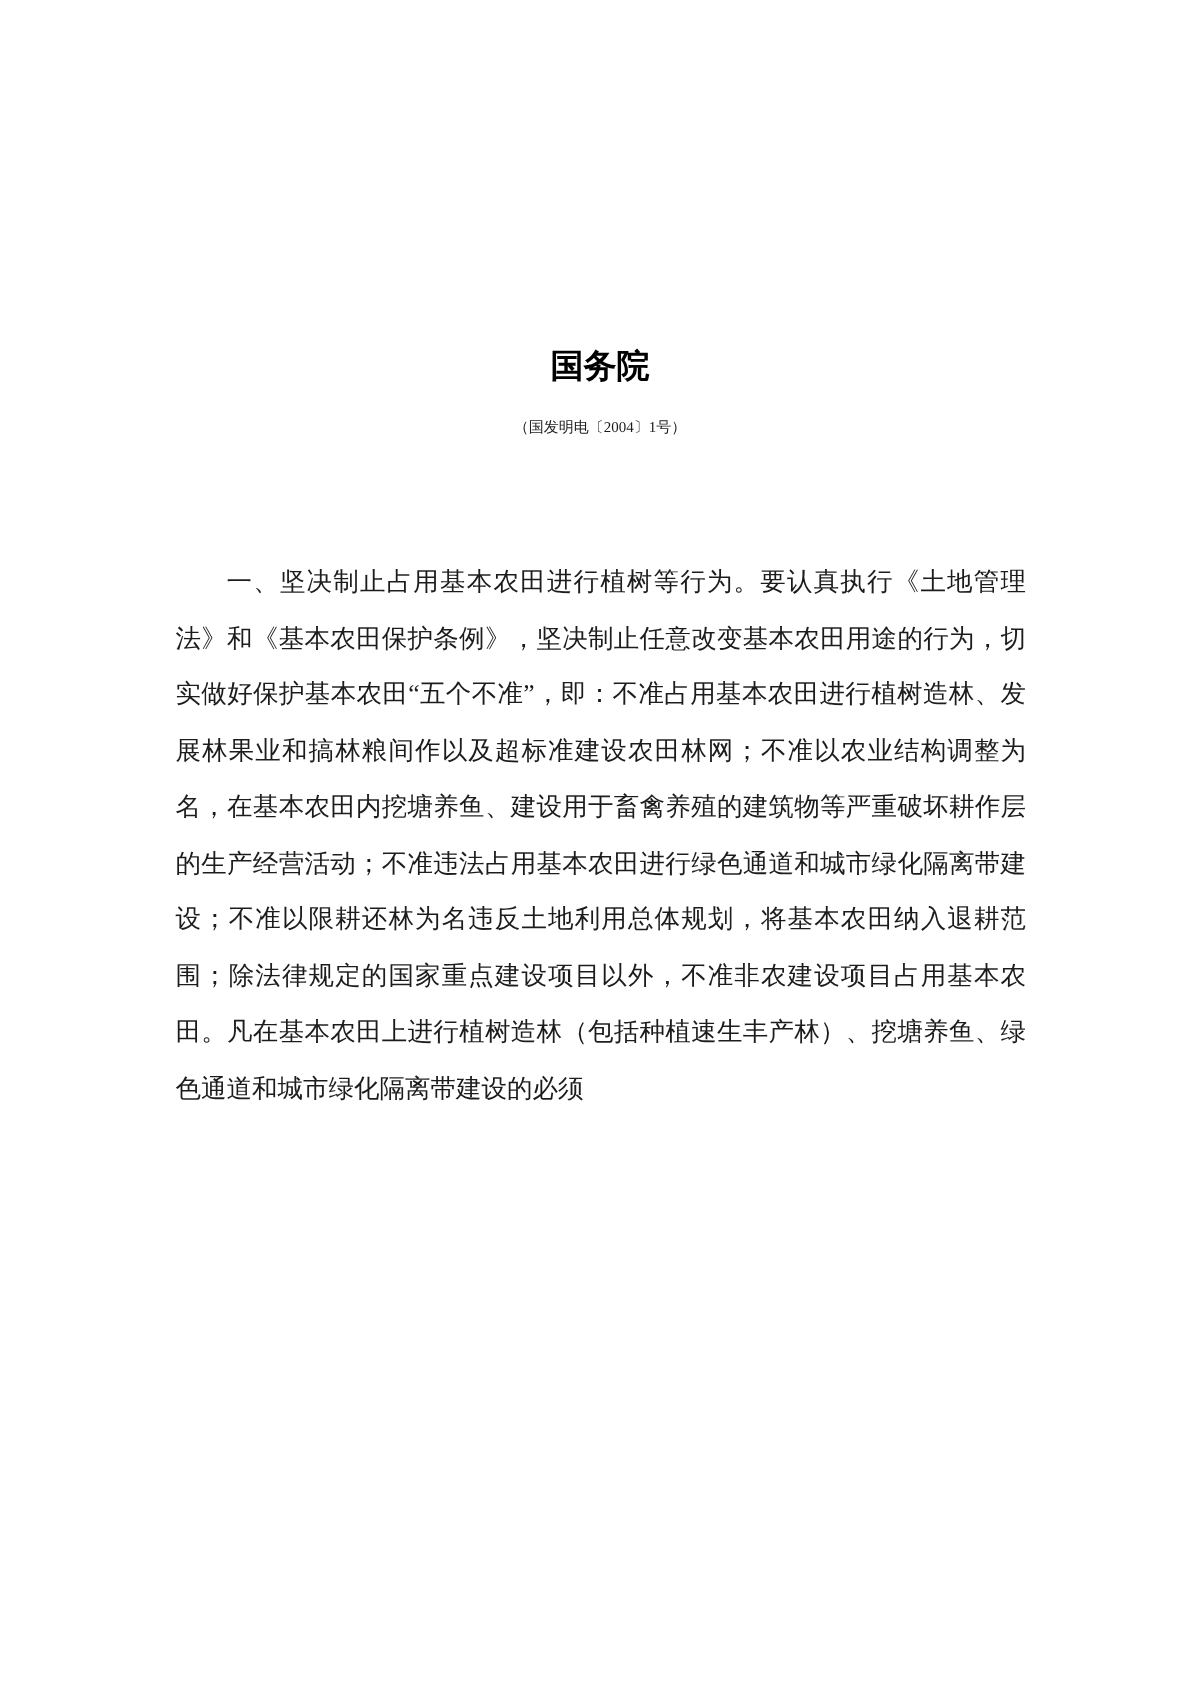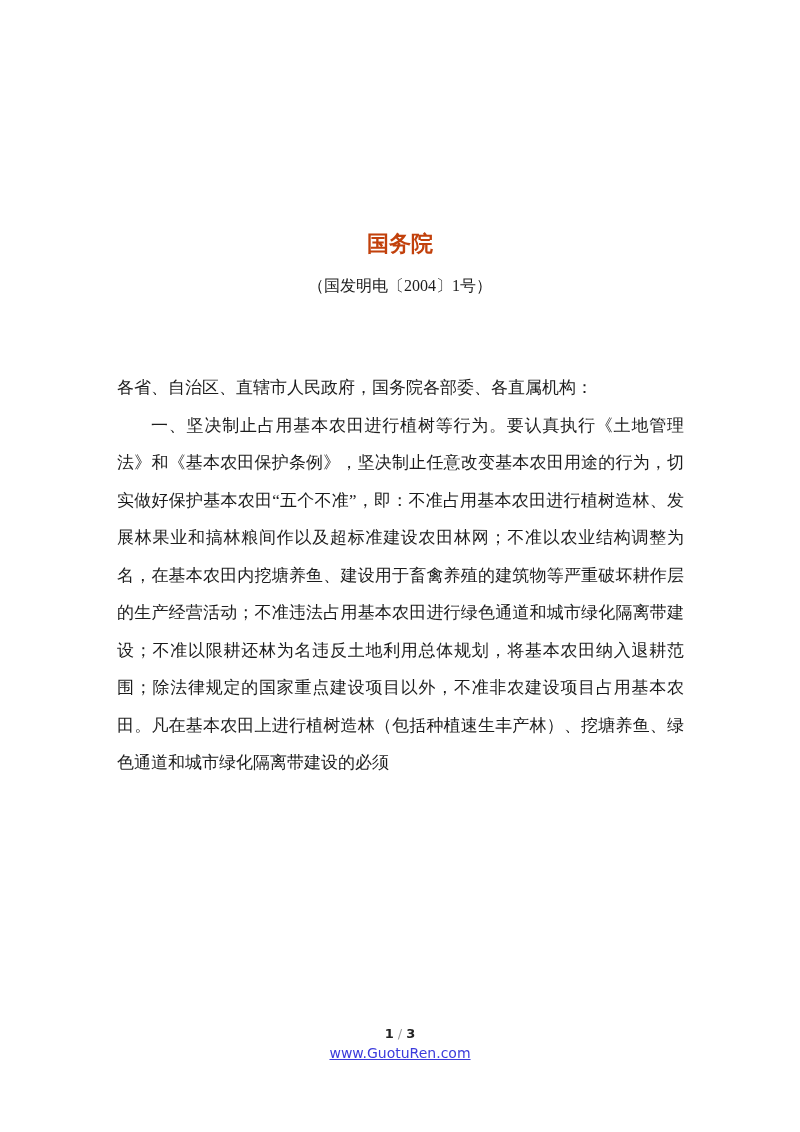--- a/index.html
+++ b/index.html
@@ -17,36 +17,36 @@
     height: 1132px;
     background: #ffffff;
     padding-top: 230px;
   }
   .doc-title {
     text-align: center;
     font-family: "Liberation Sans", "DejaVu Sans", sans-serif;
     font-weight: bold;
     font-size: 22px;
     line-height: 28px;
-    color: #c2410c;
+    color: #000000;
   }
   .doc-subtitle {
     margin-top: 20px;
     text-align: center;
     font-family: "Liberation Sans", "DejaVu Sans", sans-serif;
     font-weight: bold;
     font-size: 24px;
     line-height: 30px;
     color: #cc0000;
     letter-spacing: 0.5px;
   }
   .doc-number {
     margin-top: 17px;
     text-align: center;
-    font-size: 16px;
+    font-size: 10px;
     line-height: 22px;
     color: #1c1c1c;
   }
   .doc-body {
     margin: 72px 116px 0 117px;
     font-size: 17px;
     line-height: 37.5px;
     text-align: justify;
     text-justify: inter-ideograph;
     color: #1c1c1c;
@@ -87,24 +87,17 @@
 <body>
 
 <div class="page">
 
   <div class="doc-title">国务院</div>
 
 
   <div class="doc-number">（国发明电〔2004〕1号）</div>
 
   <div class="doc-body">
-    <p>各省、自治区、直辖市人民政府，国务院各部委、各直属机构：</p>
     <p class="indent">一、坚决制止占用基本农田进行植树等行为。要认真执行《土地管理法》和《基本农田保护条例》，坚决制止任意改变基本农田用途的行为，切实做好保护基本农田“五个不准”，即：不准占用基本农田进行植树造林、发展林果业和搞林粮间作以及超标准建设农田林网；不准以农业结构调整为名，在基本农田内挖塘养鱼、建设用于畜禽养殖的建筑物等严重破坏耕作层的生产经营活动；不准违法占用基本农田进行绿色通道和城市绿化隔离带建设；不准以限耕还林为名违反土地利用总体规划，将基本农田纳入退耕范围；除法律规定的国家重点建设项目以外，不准非农建设项目占用基本农田。凡在基本农田上进行植树造林（包括种植速生丰产林）、挖塘养鱼、绿色通道和城市绿化隔离带建设的必须</p>
   </div>
 
-  <div class="footer">
-    <div class="page-indicator">
-      <span>1</span><span class="sep">/</span><span>3</span>
-    </div>
-    <a class="site-link">www.GuotuRen.com</a>
-  </div>
 
 </div>
 
 </body></html>

